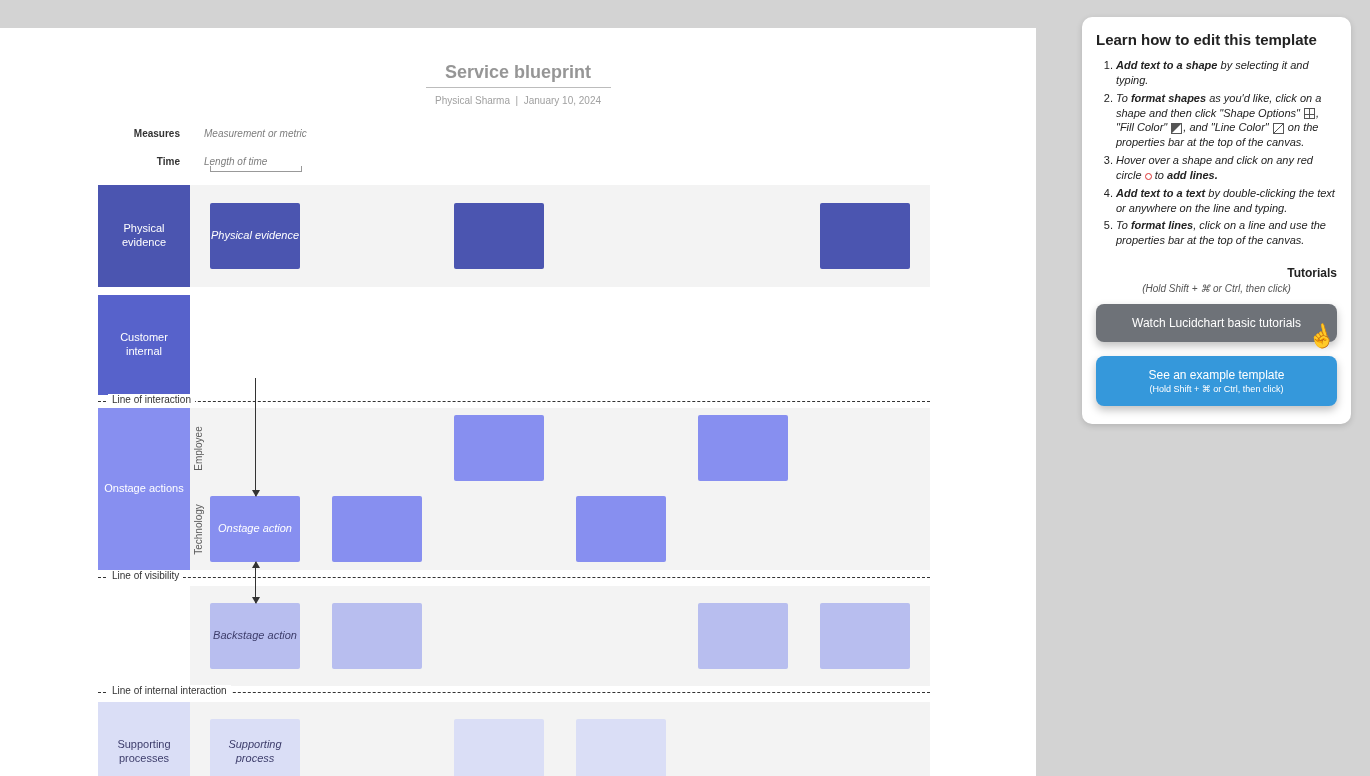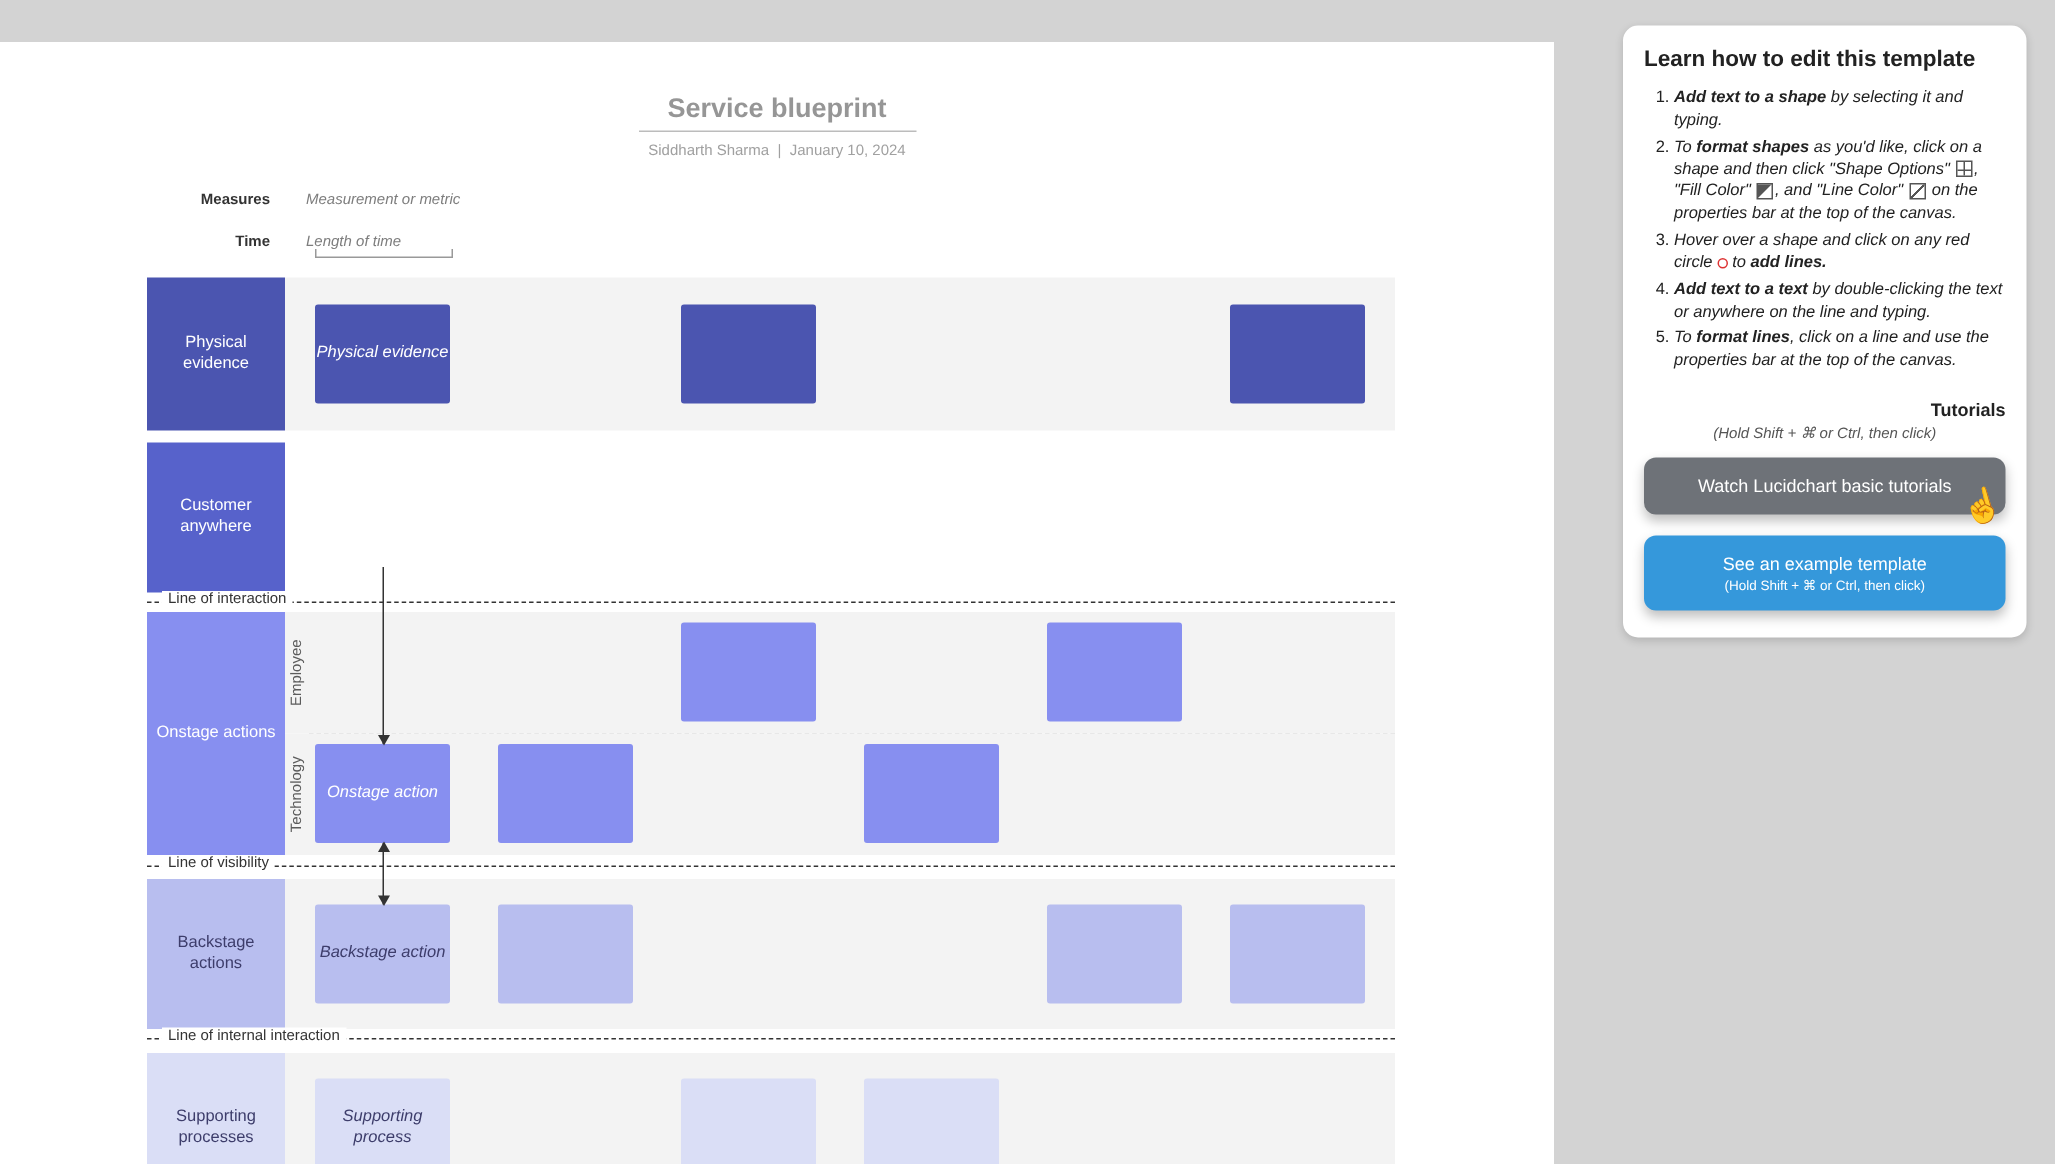--- a/index.html
+++ b/index.html
@@ -150,21 +150,21 @@
   pointer-events:none;
 }
 </style>
 </head>
 <body>
 
 <div class="canvas">
   <div class="title">Service blueprint</div>
   <div class="title-underline"></div>
   <div class="subtitle">
-    <span>Siddharth Sharma</span>
+    <span>Physical Sharma</span>
     &nbsp;|&nbsp;
     <span>January 10, 2024</span>
   </div>
 
   <div class="meta-row measures">
     <div class="meta-label">Measures</div>
     <div class="meta-val">Measurement or metric</div>
   </div>
   <div class="meta-row time">
     <div class="meta-label">Time</div>
@@ -175,21 +175,21 @@
   <div class="lane" style="top:157px;height:102px">
     <div class="lane-head" style="background:#4b55b0">Physical evidence</div>
     <div class="lane-track" style="background:#f3f3f3">
       <div class="box" style="left:20px;top:18px;height:66px;background:#4b55b0">Physical evidence</div>
       <div class="box" style="left:264px;top:18px;height:66px;background:#4b55b0"></div>
       <div class="box" style="left:630px;top:18px;height:66px;background:#4b55b0"></div>
     </div>
   </div>
 
   <div class="lane" style="top:267px;height:100px">
-    <div class="lane-head" style="background:#5762cb">Customer anywhere</div>
+    <div class="lane-head" style="background:#5762cb">Customer internal</div>
   </div>
 
   <div class="sep" style="top:373px">
     <div class="sep-text">Line of interaction</div>
   </div>
 
   <div class="lane" style="top:380px;height:162px">
     <div class="lane-head" style="background:#878ff0">Onstage actions</div>
     <div class="sub-head" style="height:81px">
         <span>Employee</span>
@@ -207,21 +207,20 @@
       <div class="box" style="left:126px;top:7px;height:66px;background:#878ff0"></div>
       <div class="box" style="left:370px;top:7px;height:66px;background:#878ff0"></div>
     </div>
   </div>
 
   <div class="sep" style="top:549px">
     <div class="sep-text">Line of visibility</div>
   </div>
 
   <div class="lane" style="top:558px;height:100px">
-    <div class="lane-head" style="background:#b8beef;color:#3d3d6b">Backstage actions</div>
     <div class="lane-track" style="background:#f3f3f3">
       <div class="box" style="left:20px;top:17px;height:66px;background:#b8beef;color:#3d3d6b">Backstage action</div>
       <div class="box" style="left:142px;top:17px;height:66px;background:#b8beef"></div>
       <div class="box" style="left:508px;top:17px;height:66px;background:#b8beef"></div>
       <div class="box" style="left:630px;top:17px;height:66px;background:#b8beef"></div>
     </div>
   </div>
 
   <div class="sep" style="top:664px">
     <div class="sep-text">Line of internal interaction</div>

